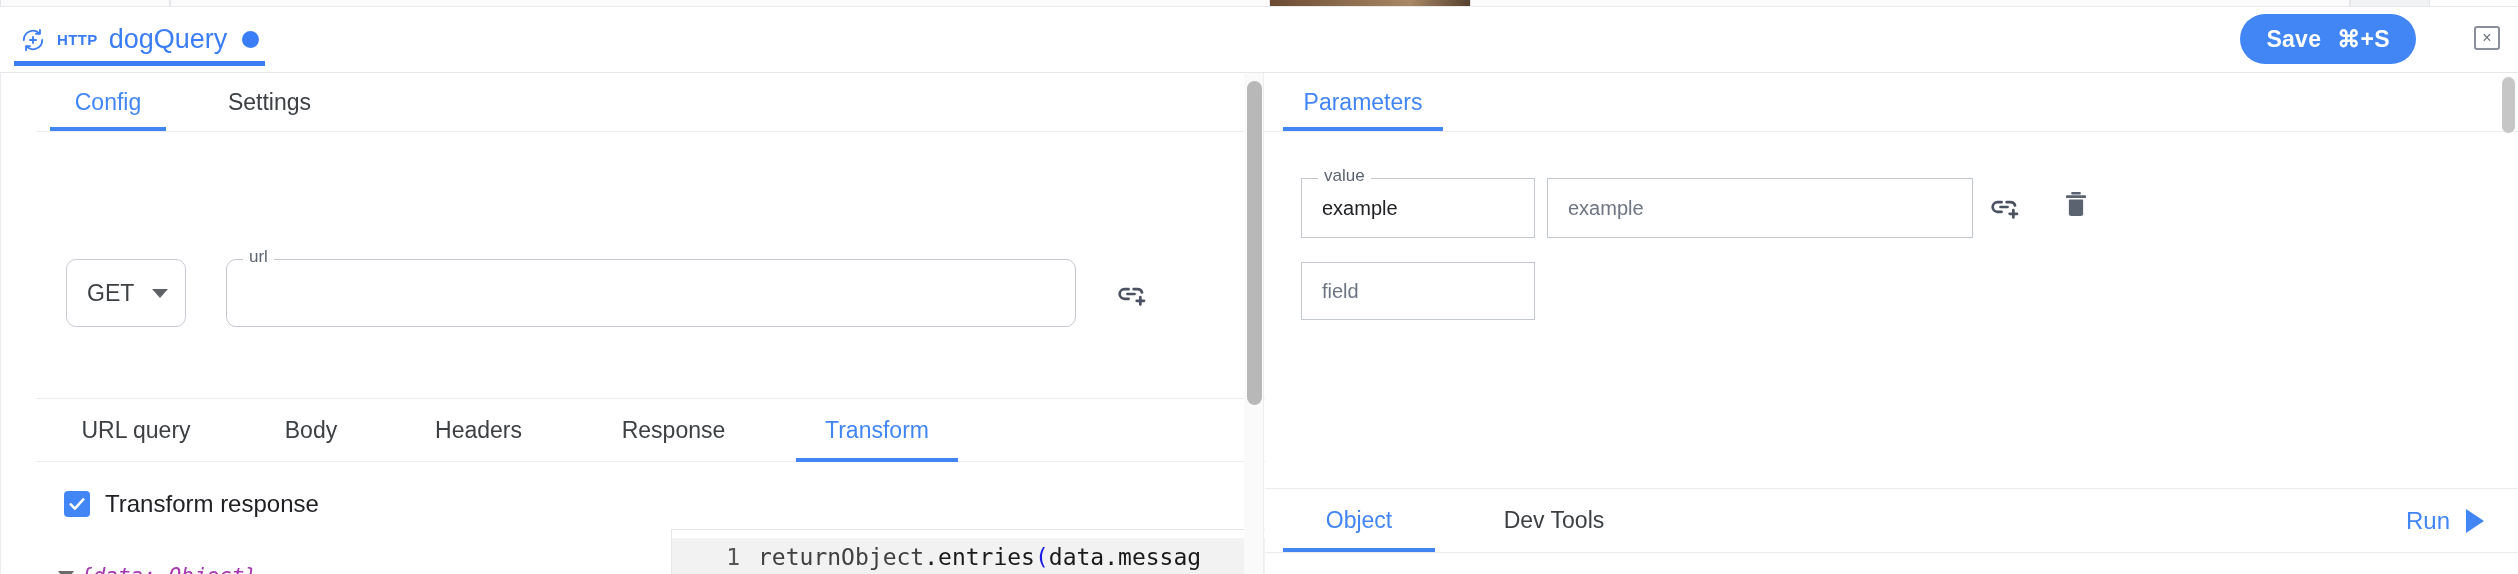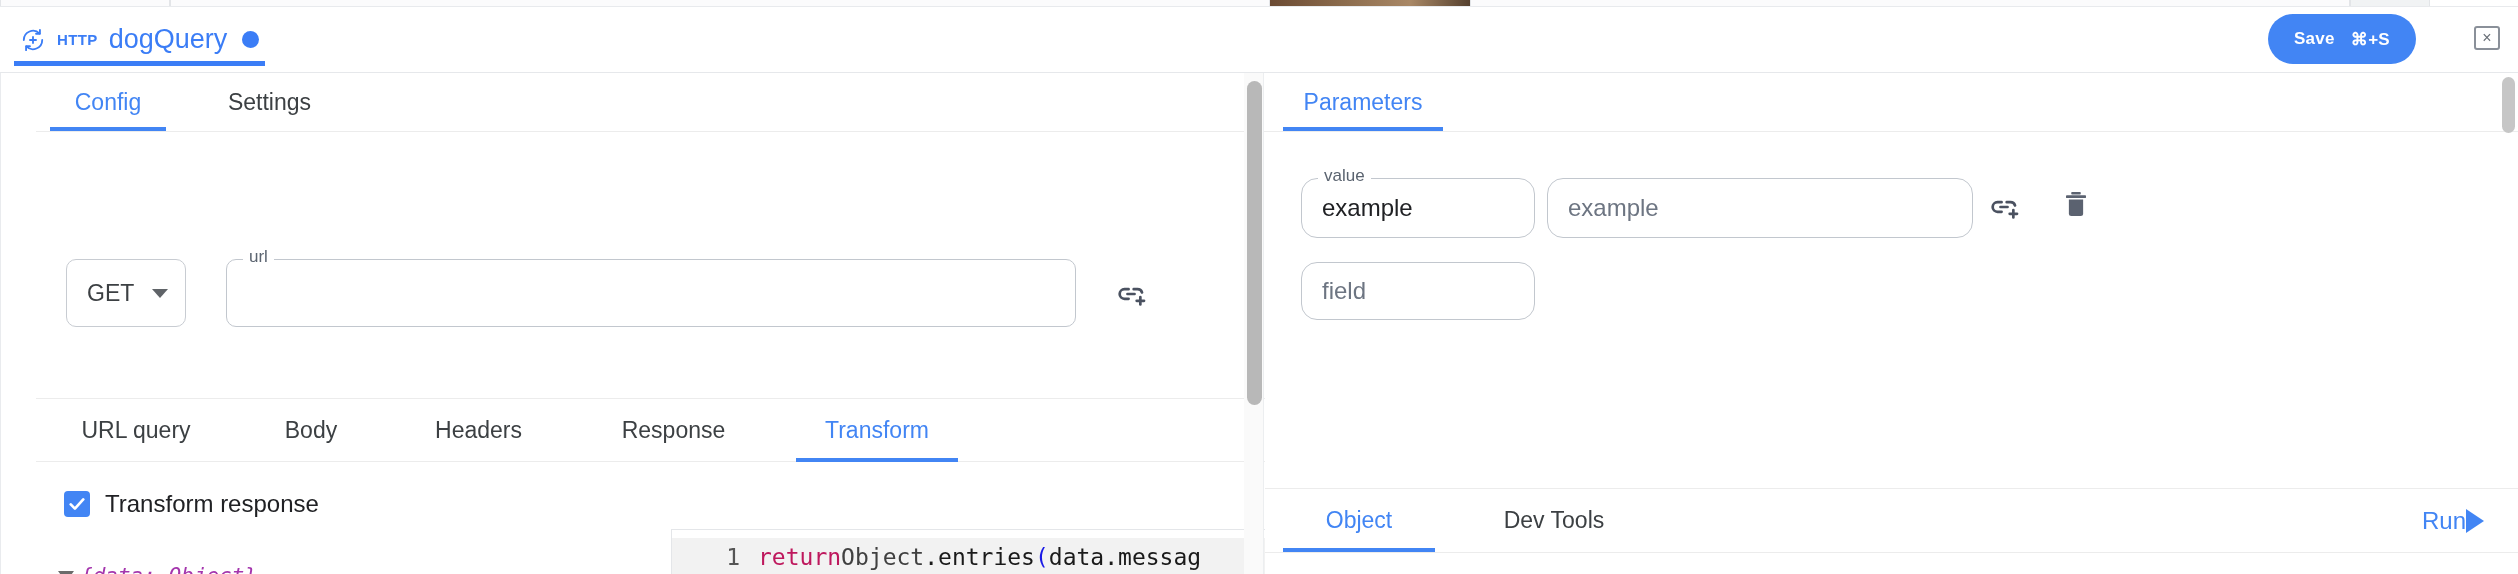--- a/index.html
+++ b/index.html
@@ -90,21 +90,21 @@
   .save-btn {
     position: absolute;
     right: 102px; top: 7px;
     height: 50px;
     padding: 0 26px;
     border: none;
     border-radius: 25px;
     background: #4285f4;
     color: #ffffff;
     font-family: "Liberation Sans", sans-serif;
-    font-size: 17px;
+    font-size: 23px;
     font-weight: 700;
     letter-spacing: .3px;
     cursor: pointer;
     display: flex;
     align-items: center;
     gap: 16px;
     white-space: nowrap;
   }
   .close-btn {
     position: absolute;
@@ -215,21 +215,21 @@
     color: #5b6470;
     line-height: 1;
     white-space: nowrap;
   }
   .field-text {
     position: absolute;
     left: 20px; top: 0;
     height: 100%;
     display: flex;
     align-items: center;
-    font-size: 24px;
+    font-size: 20px;
     color: #202124;
     white-space: nowrap;
   }
   .field-text.placeholder { color: #6d7582; }
 
   .icon-btn {
     position: absolute;
     background: none;
     border: none;
     padding: 0;
@@ -337,21 +337,21 @@
     white-space: nowrap;
   }
   .gutter {
     width: 86px;
     text-align: right;
     padding-right: 18px;
     color: #555555;
     box-sizing: border-box;
     flex: none;
   }
-  .tok-kw { color: #be185d; }
+  .tok-kw { color: #404040; }
   .tok-cls { color: #404040; }
   .tok-plain { color: #1a1a1a; }
   .tok-paren { color: #1a1ae6; }
 
   
   .vscroll-track {
     position: absolute;
     left: 1244px; top: 73px;
     width: 20px; height: 501px;
     background: #fafafa;
@@ -385,39 +385,40 @@
   .params-body {
     position: absolute;
     left: 0; top: 59px;
     width: 100%; height: 357px;
     border-bottom: 1px solid #ececec;
     box-sizing: border-box;
   }
   .pfield {
     position: absolute;
     border: 1px solid #c2c7ce;
-    border-radius: 16px;
+    border-radius: 0;
     background: #ffffff;
     box-sizing: border-box;
     text-align: right;
   }
 
   .bottombar {
     position: absolute;
     left: 0; top: 416px;
     width: 100%; height: 64px;
     border-bottom: 1px solid #ececec;
     box-sizing: border-box;
   }
   .run-btn {
     position: absolute;
     right: 34px; top: 0;
     height: 63px;
     display: flex;
     align-items: center;
+    gap: 16px;
     background: none;
     border: none;
     cursor: pointer;
     font-family: "Liberation Sans", sans-serif;
     font-size: 24px;
     color: #4285f4;
     padding: 0;
     white-space: nowrap;
   }
   .play-tri {

